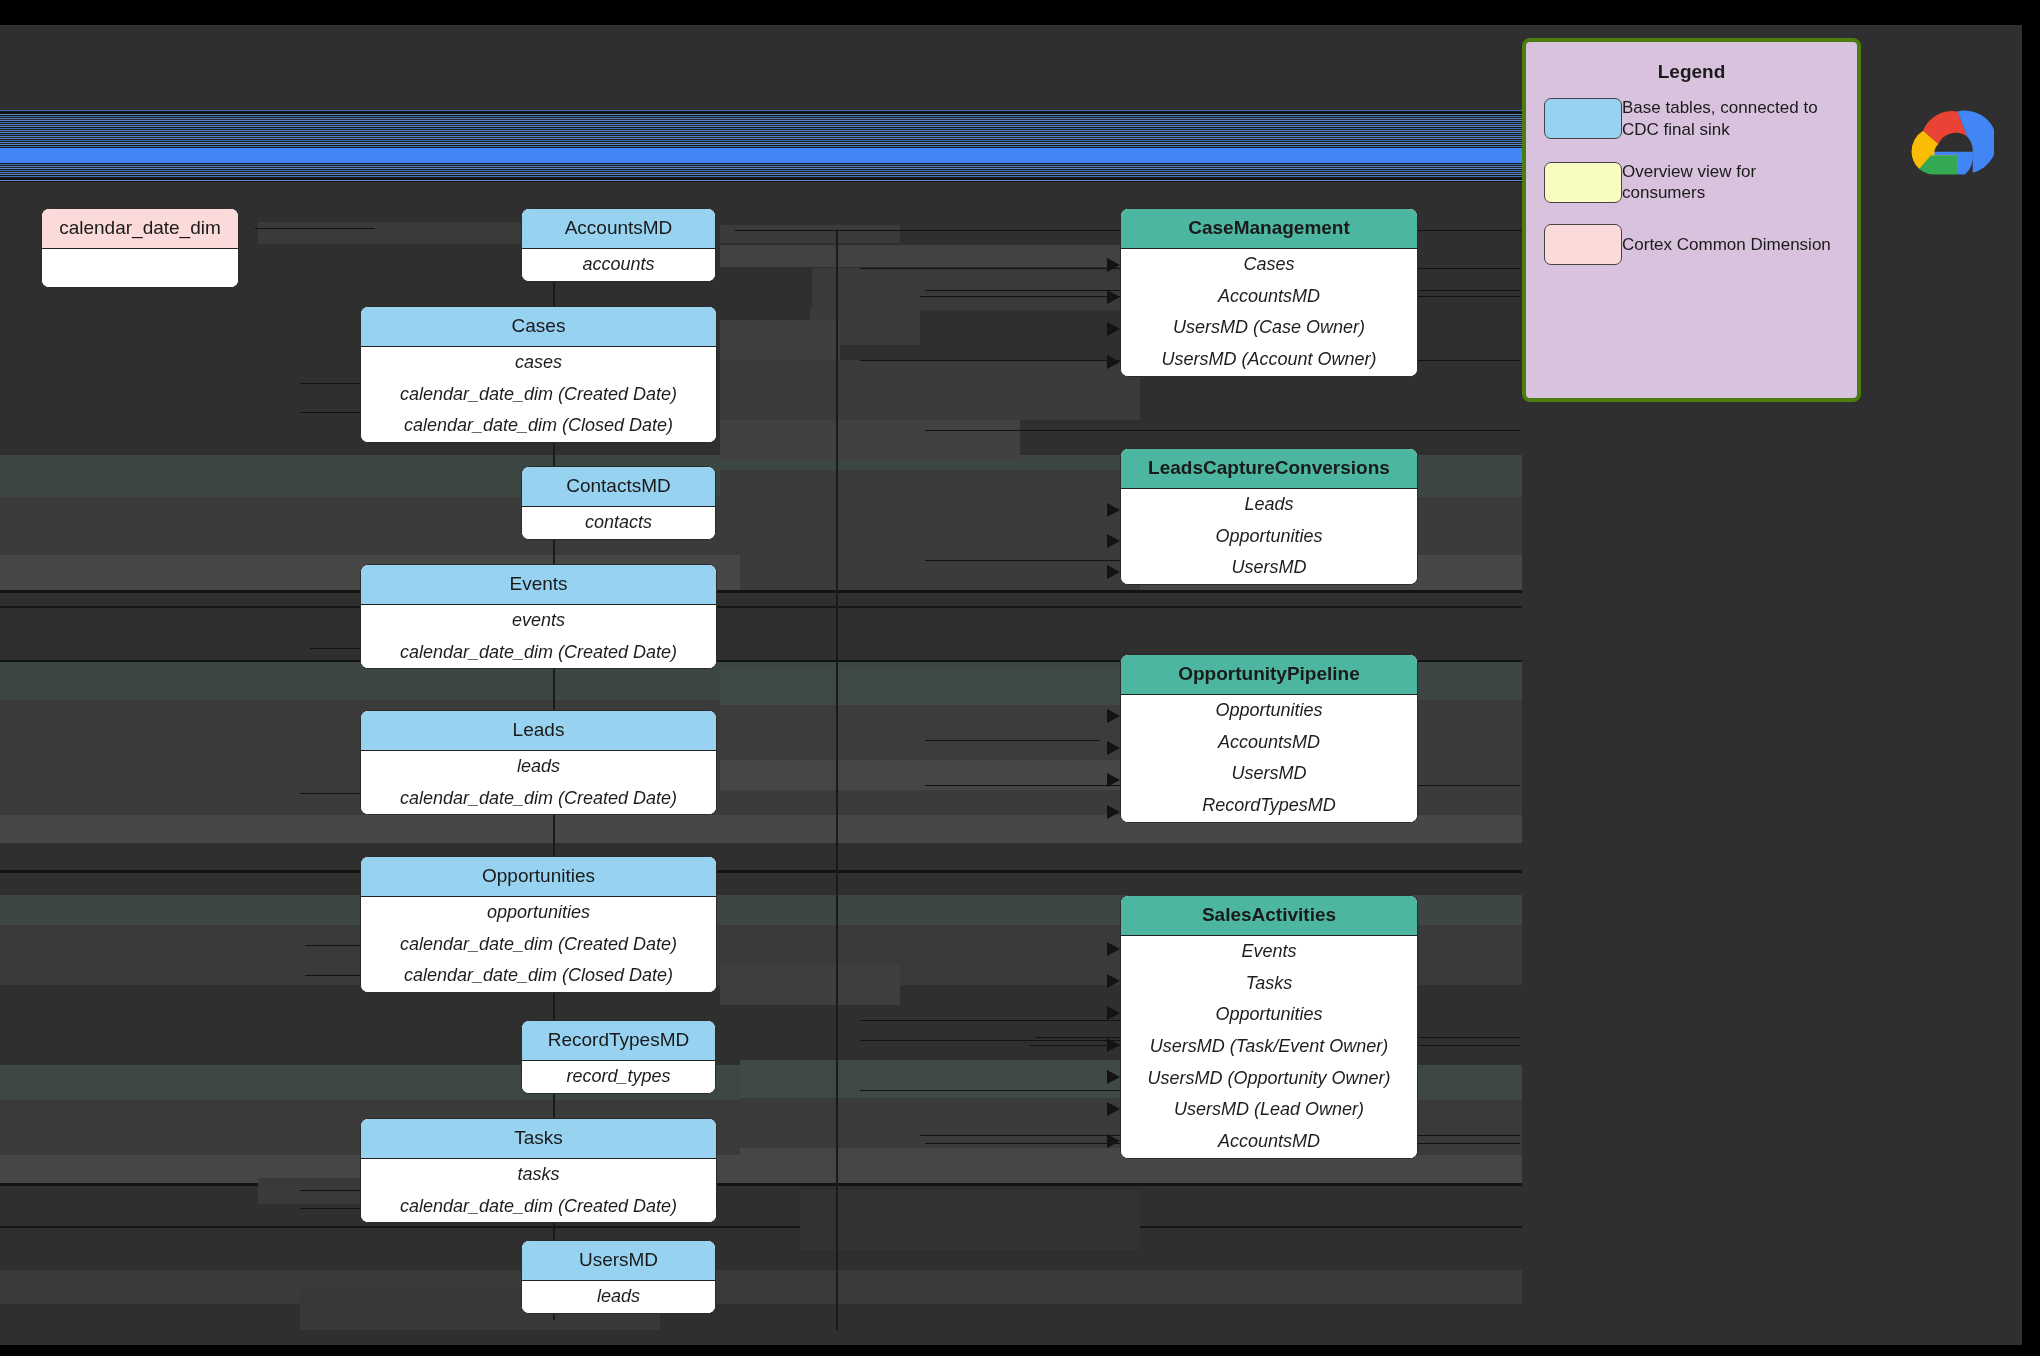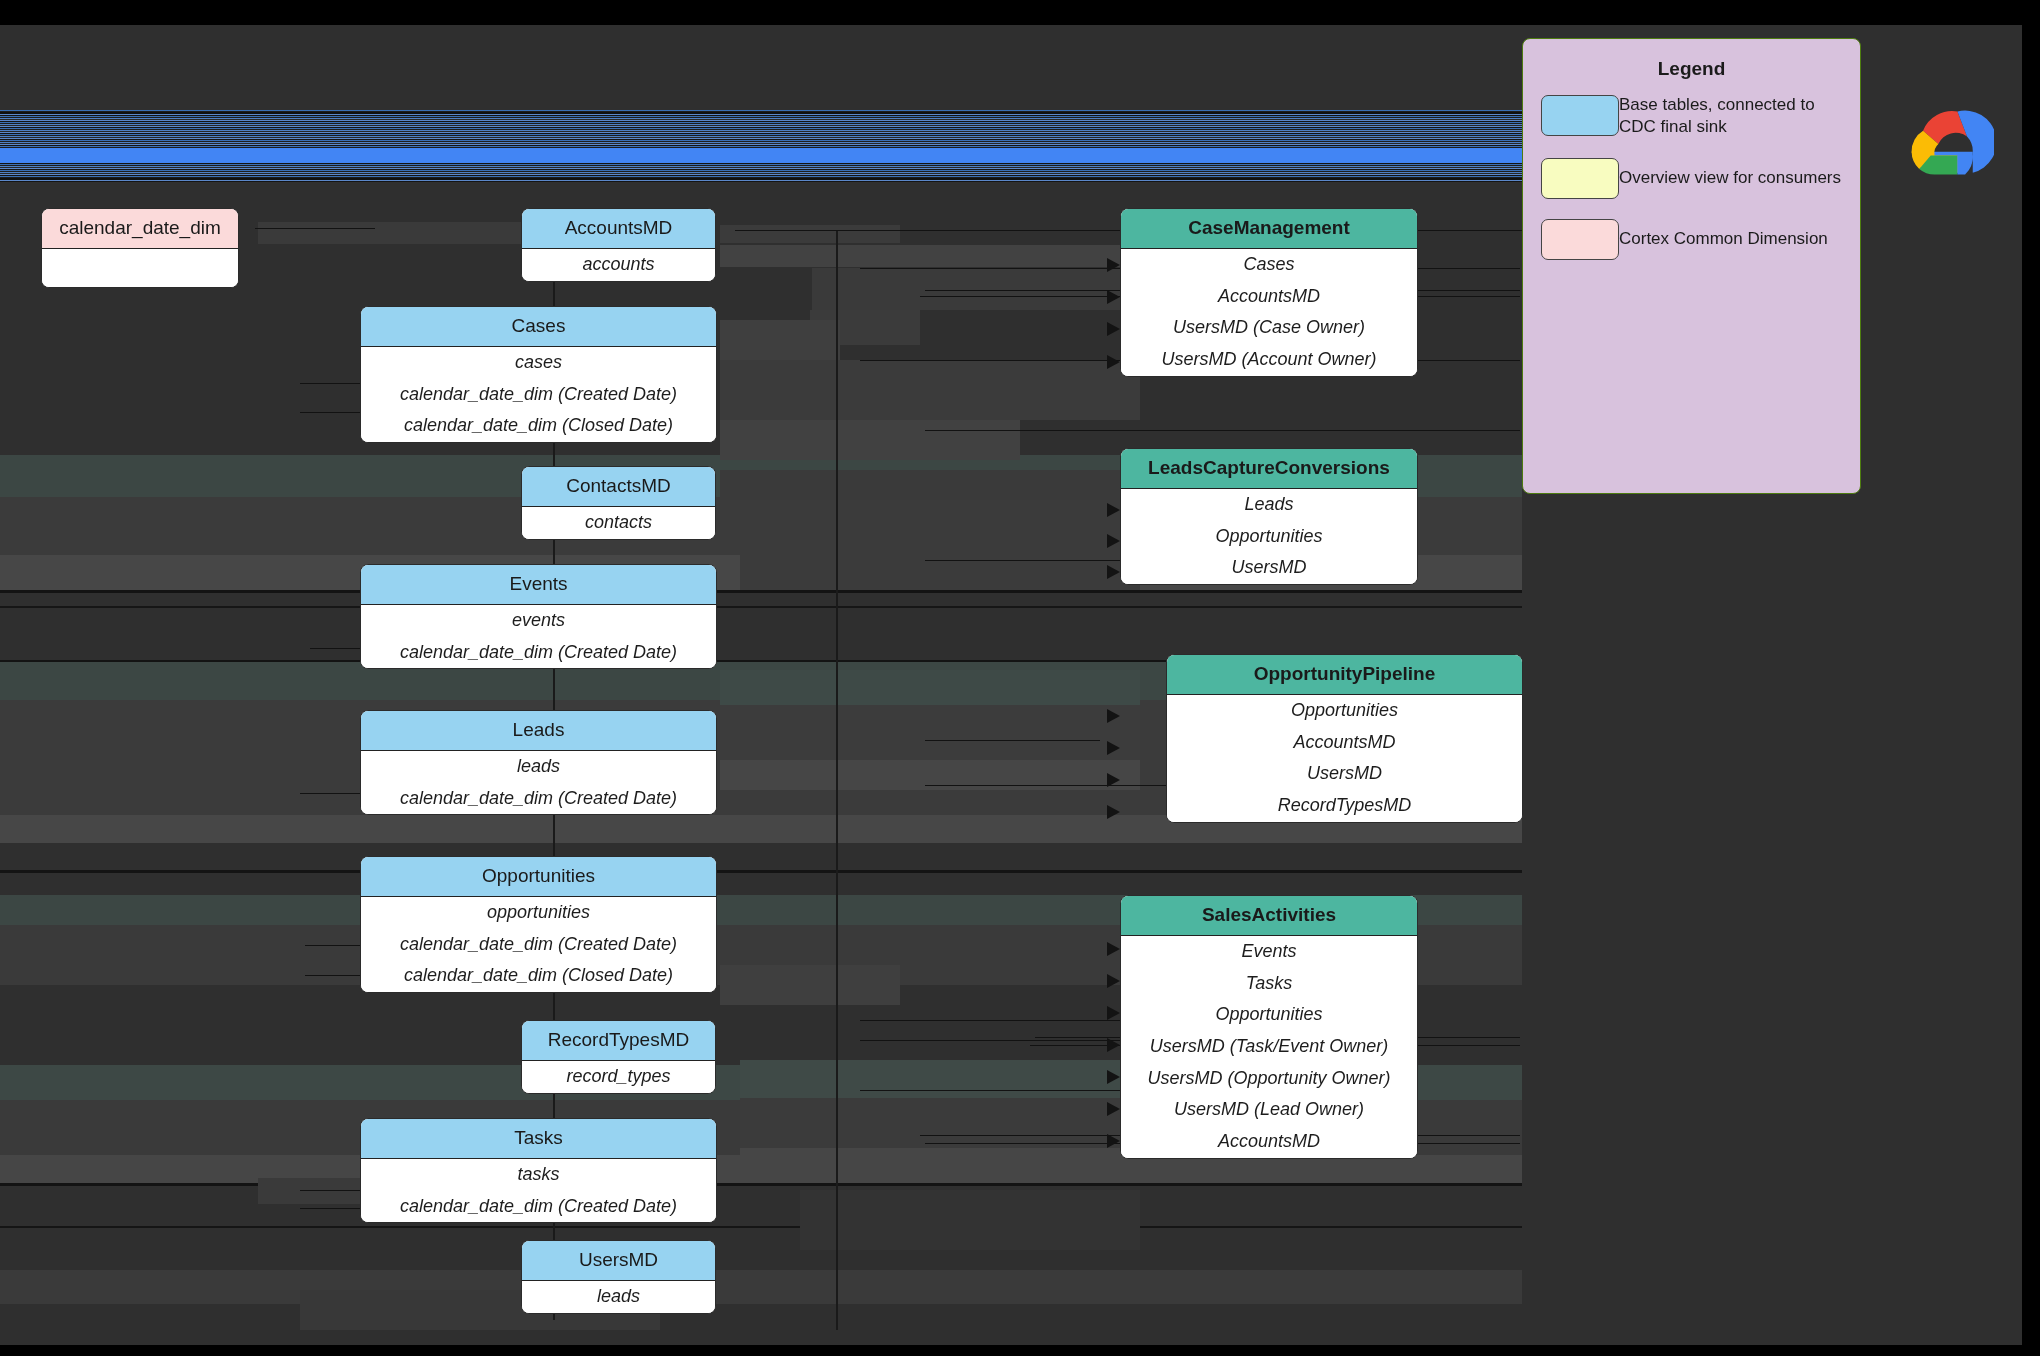--- a/index.html
+++ b/index.html
@@ -94,23 +94,23 @@
   .node .row.empty{ height:22px; padding:8px 10px; }
 
   .t-base  .hdr{ background:#97d3f1; }
   .t-report .hdr{ background:#4db6a0;font-weight:bold; }
   .t-dim   .hdr{ background:#fbdada; }
 
   
   .legend{
     position:absolute;
     left:1522px; top:38px;
-    width:339px; height:456px;
+    width:339px; height:364px;
     background:#d8c2dd;
-    border:1px solid #4d7c0f;
+    border:4px solid #4d7c0f;
     border-radius:8px;
     box-sizing:border-box;
     padding:14px 18px;
   }
   .legend-title{
     text-align:center;
     font-weight:bold;
     font-size:19px;
     color:#1b1b1b;
     margin:5px 0 14px 0;
@@ -350,21 +350,21 @@
 
   <div class="node t-report" style="left:1120px;top:448px;width:298px;">
     <div class="hdr">LeadsCaptureConversions</div>
     <div class="body">
       <div class="row">Leads</div>
       <div class="row">Opportunities</div>
       <div class="row">UsersMD</div>
     </div>
   </div>
 
-  <div class="node t-report" style="left:1120px;top:654px;width:357px;margin-left:46px;">
+  <div class="node t-report" style="left:1120px;top:654px;width:298px;">
     <div class="hdr">OpportunityPipeline</div>
     <div class="body">
       <div class="row">Opportunities</div>
       <div class="row">AccountsMD</div>
       <div class="row">UsersMD</div>
       <div class="row">RecordTypesMD</div>
     </div>
   </div>
 
   <div class="node t-report" style="left:1120px;top:895px;width:298px;">

